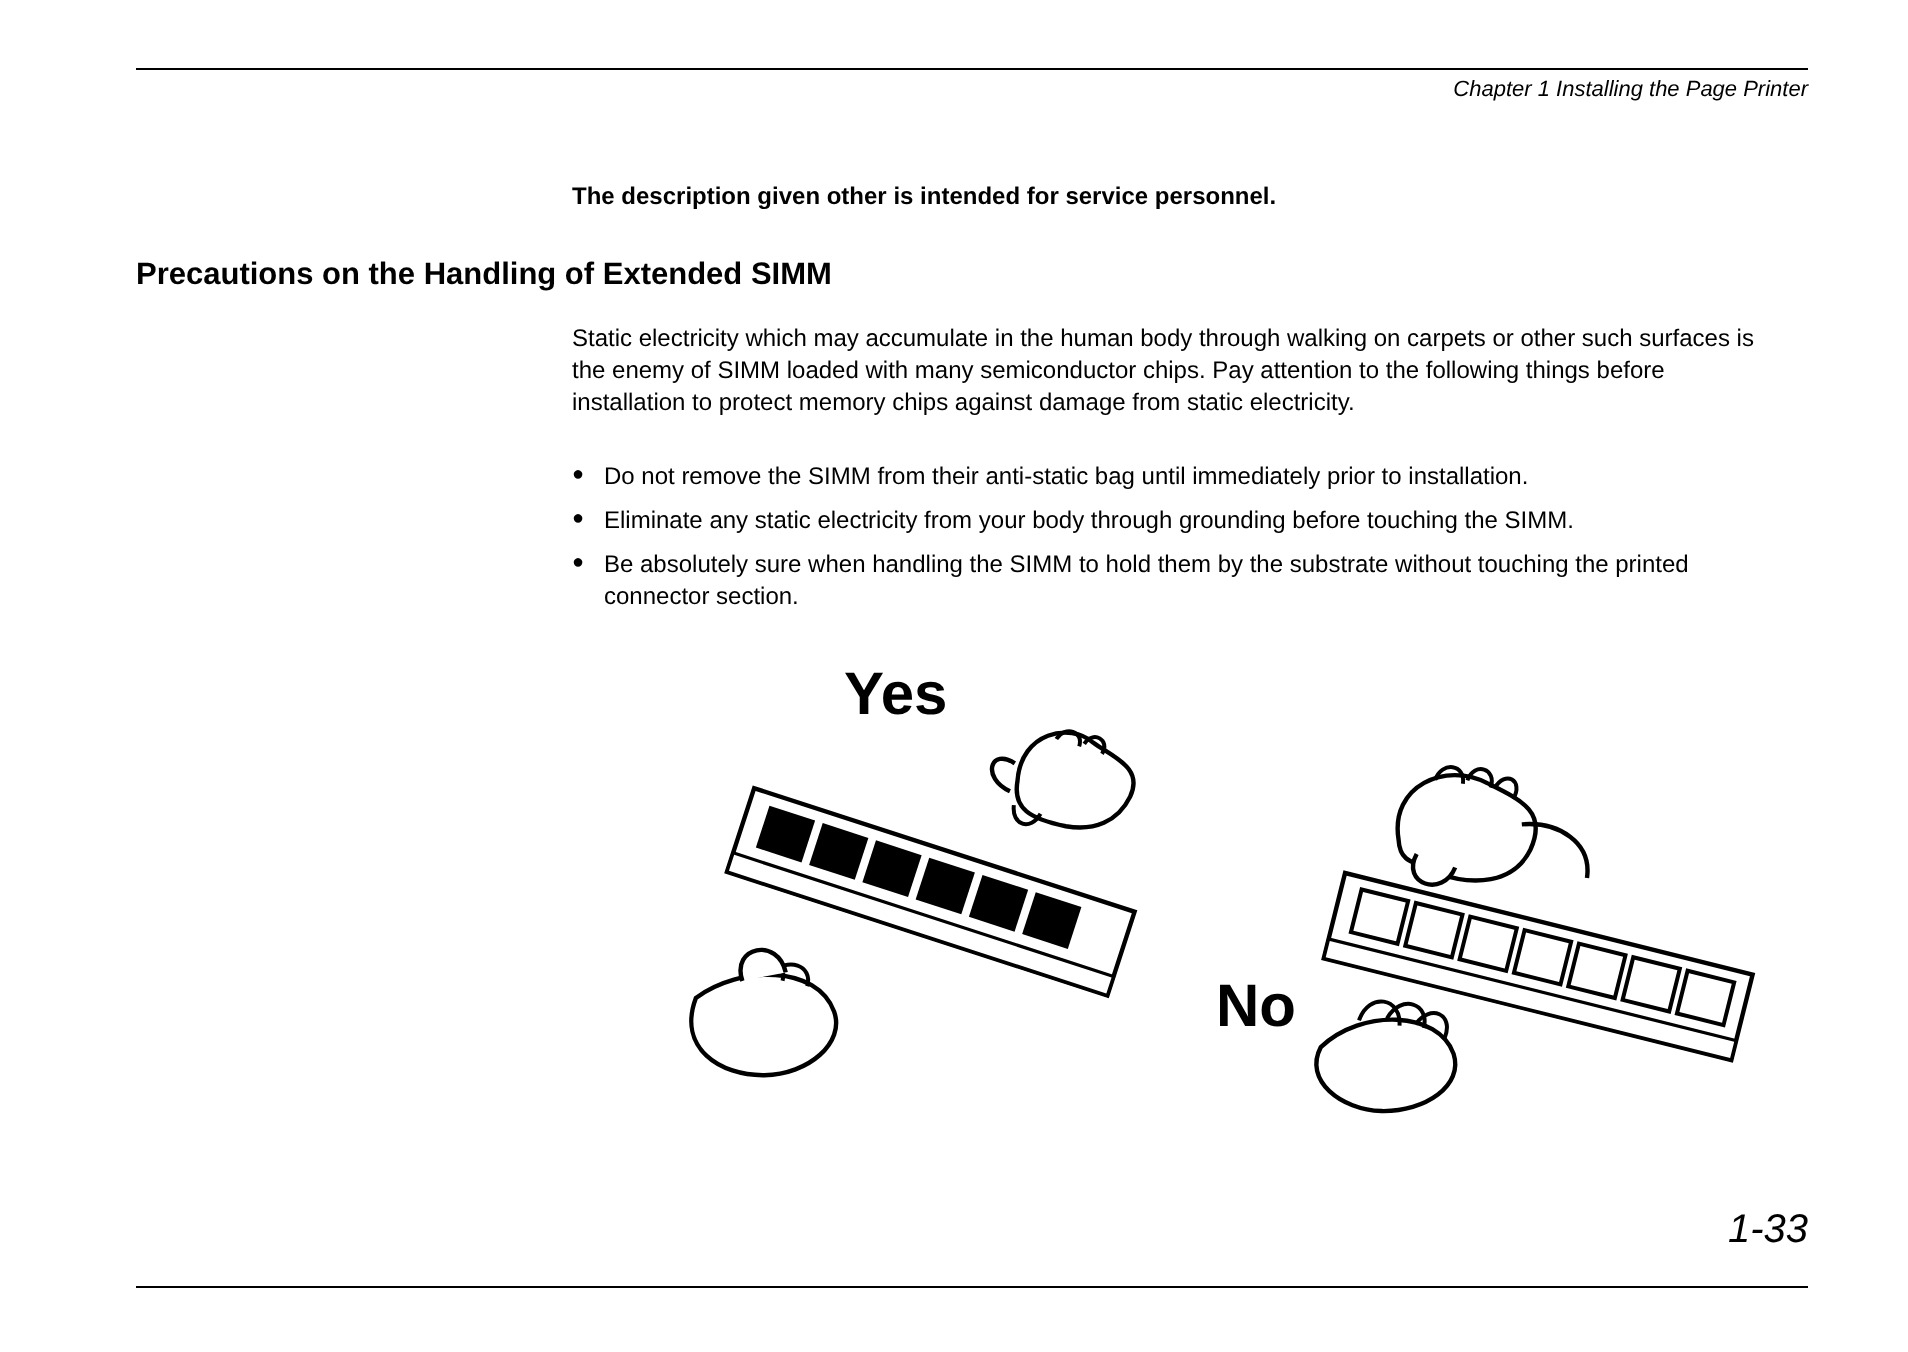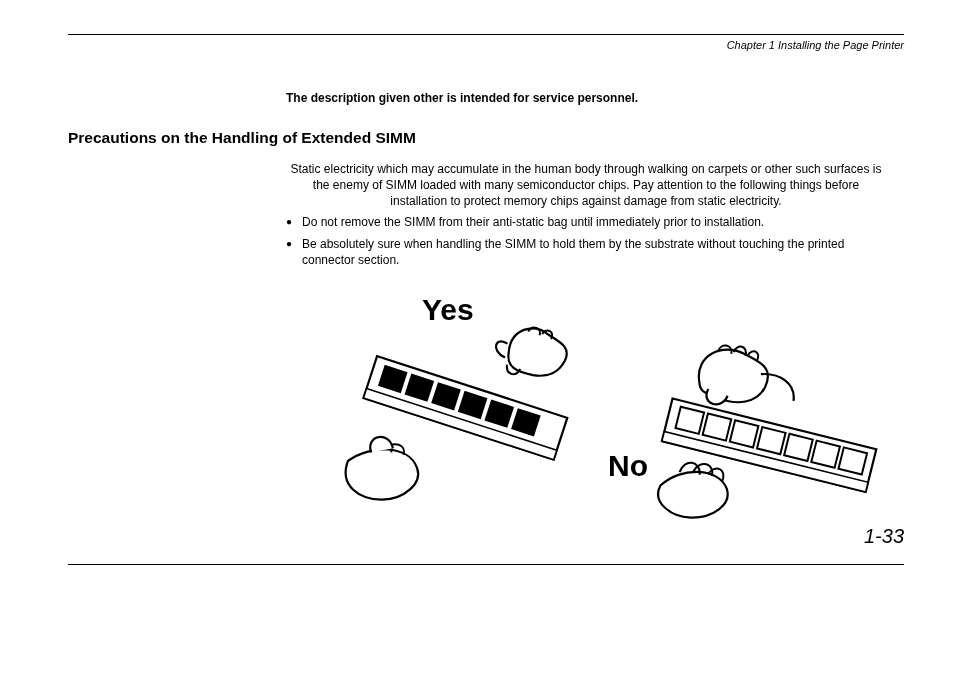--- a/index.html
+++ b/index.html
@@ -7,21 +7,21 @@
     padding: 0;
     width: 954px;
     height: 676px;
     background: #fff;
     font-family: Arial, Helvetica, sans-serif;
     color: #000;
   }
   .page {
     position: relative;
     margin: 34px 50px 0 68px;
-    height: 531px;
+    height: 610px;
   }
   .header-line {
     border-top: 1.2px solid #000;
     margin-bottom: 4px;
   }
   .header-text {
     font-style: italic;
     font-size: 11px;
     text-align: right;
     margin-bottom: 40px;
@@ -36,23 +36,22 @@
     font-weight: bold;
     font-size: 15.5px;
     margin-bottom: 14px;
   }
   .body-block {
     margin-left: 218px;
     font-size: 12px;
     line-height: 1.35;
   }
   .intro {
-    margin-bottom: 4px;
+    margin-bottom: 20px;
     max-width: 600px;
-    text-align: center;
   }
   ul.bullets {
     list-style: none;
     padding: 0;
     margin: 0 0 18px 0;
     max-width: 600px;
   }
   ul.bullets li {
     position: relative;
     padding-left: 16px;
@@ -102,20 +101,21 @@
 
   <div class="notice">The description given other is intended for service personnel.</div>
 
   <div class="section-title">Precautions on the Handling of Extended SIMM</div>
 
   <div class="body-block">
     <div class="intro">Static electricity which may accumulate in the human body through walking on carpets or other such surfaces is the enemy of SIMM loaded with many semiconductor chips.  Pay attention to the following things before installation to protect memory chips against damage from static electricity.</div>
 
     <ul class="bullets">
       <li>Do not remove the SIMM from their anti-static bag until immediately prior to installation.</li>
+      <li>Eliminate any static electricity from your body through grounding before touching the SIMM.</li>
       <li>Be absolutely sure when handling the SIMM to hold them by the substrate without touching the printed connector section.</li>
     </ul>
 
     <div class="figure">
 
       <svg width="280" height="240" style="position:absolute;left:0;top:0;" viewBox="0 0 280 240">
 
         <g transform="rotate(18 140 120)">
           <rect x="40" y="100" width="200" height="44" fill="#fff" stroke="#000" stroke-width="2.2"></rect>
 

